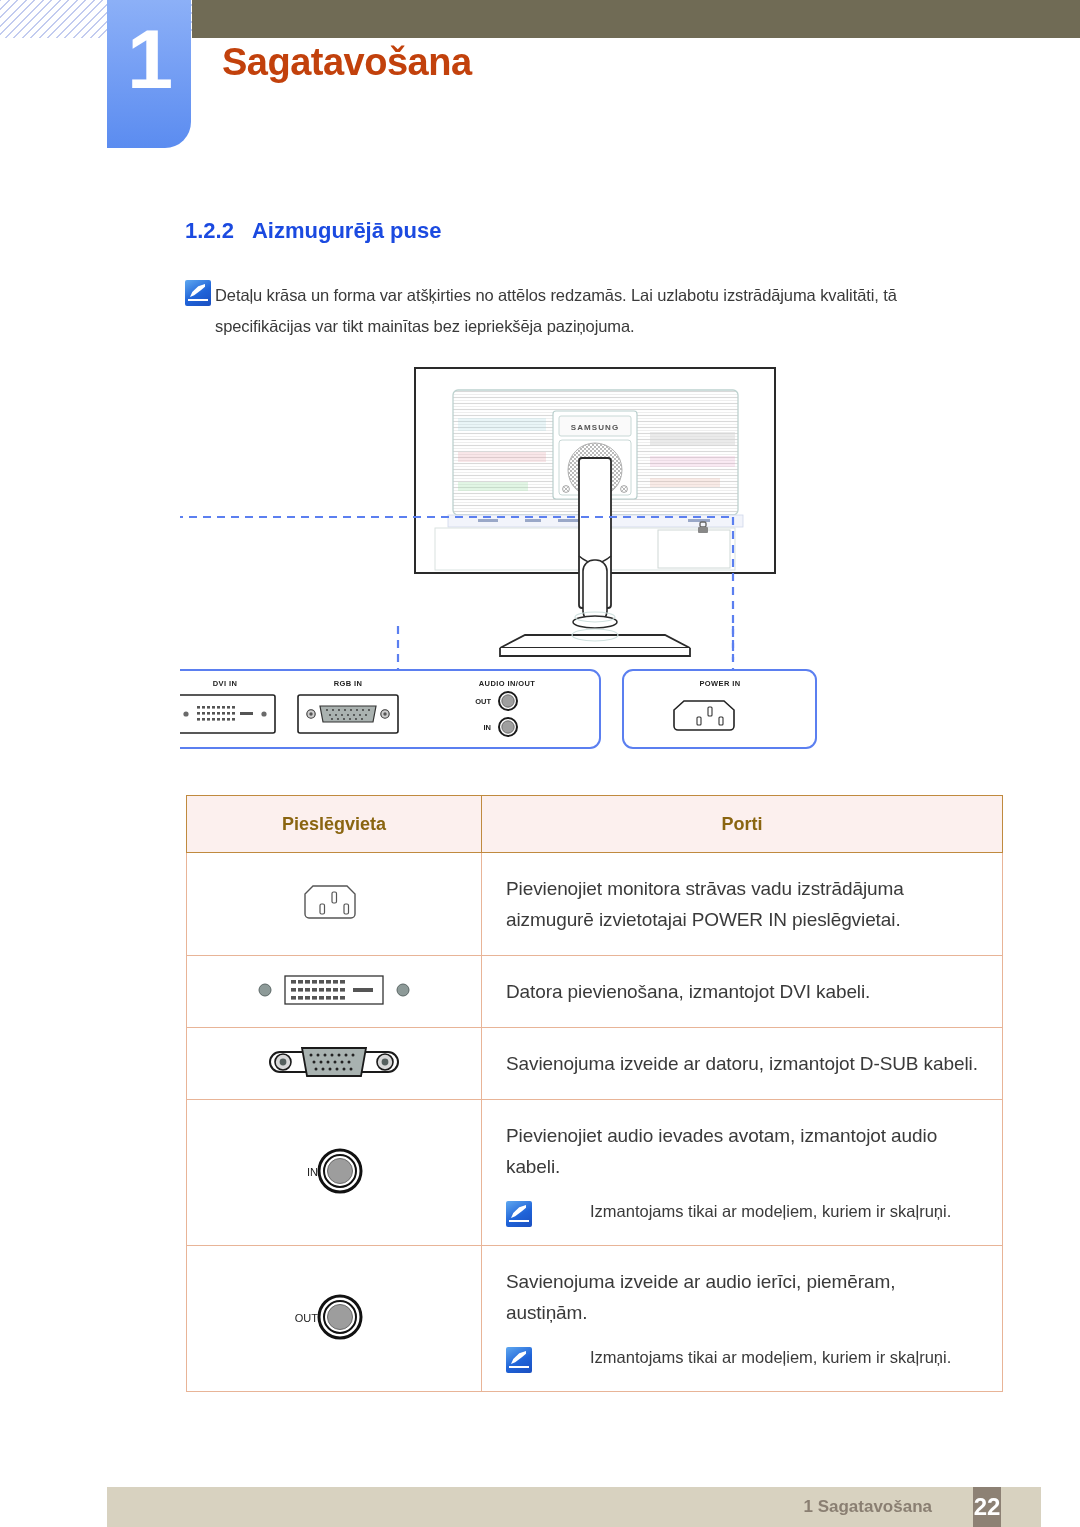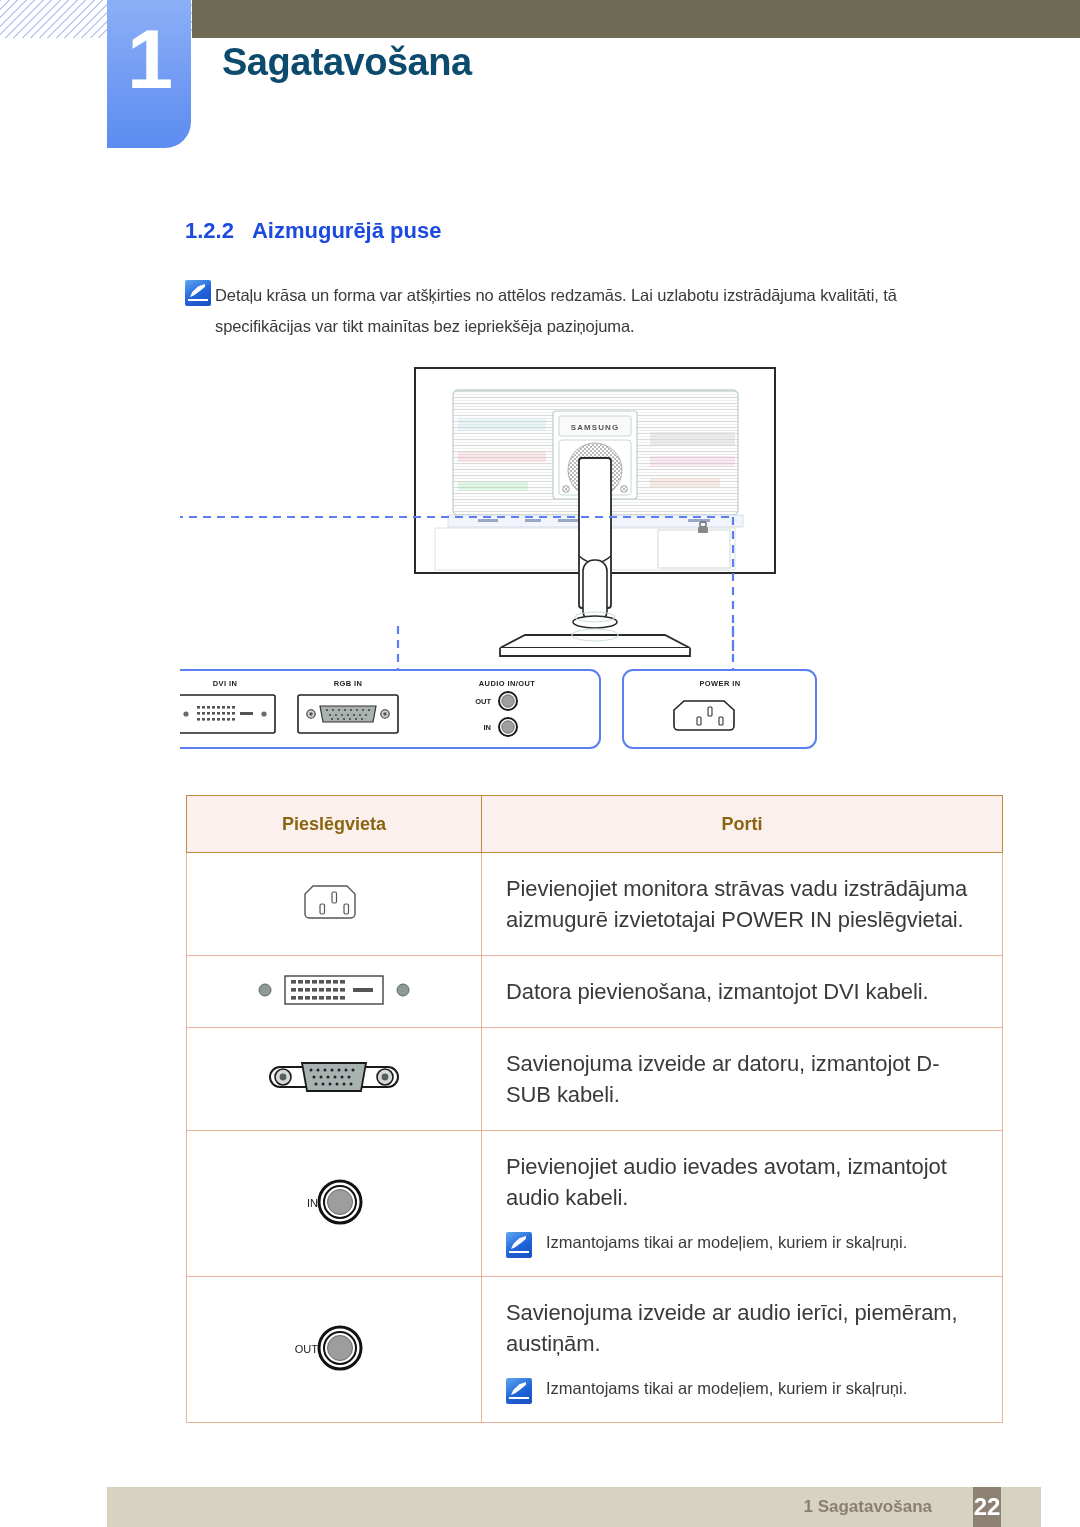--- a/index.html
+++ b/index.html
@@ -27,21 +27,21 @@
     color:#fff;
   }
   #chapnum span{
     position:absolute;left:0;right:0;top:18px;
     text-align:center;
     font-size:83px;line-height:83px;font-weight:bold;
     letter-spacing:-2px;
   }
   #chaptitle{
     position:absolute;left:222px;top:41px;
-    color:#0c4a6e;font-size:38px;font-weight:bold;
+    color:#c2410c;font-size:38px;font-weight:bold;
     letter-spacing:-.5px;
   }
   
   #sec{
     position:absolute;left:185px;top:218px;
     color:#1b4ae0;font-size:22px;font-weight:bold;
   }
   #sec .num{margin-right:18px;text-align:right;}
   
   #note{position:absolute;left:185px;top:280px;width:790px;display:flex;gap:4px;}
@@ -69,24 +69,24 @@
   #tbl td,#tbl th{
     border:1px solid #e2a98a;
     padding:8px;vertical-align:middle;
   }
   #tbl thead th{
     background:#fcf0ee;color:#8a6510;font-size:18px;font-weight:bold;
     height:40px;border-color:#c08a3e;
   }
   #tbl tbody td{border-color:#e8b497;}
   #tbl tbody tr td:first-child{text-align:center;}
-  .celltxt{font-size:22px;color:#3a3a3a;line-height:31px;padding:12px 14px 12px 16px;letter-spacing:-.1px;}
+  .celltxt{font-size:19px;color:#3a3a3a;line-height:31px;padding:12px 14px 12px 16px;letter-spacing:-.1px;}
   .subnote{display:flex;gap:14px;align-items:flex-start;padding:4px 14px 10px 16px;}
   .subnote .noteicon{margin-top:3px;}
-  .subnote span{font-size:16.5px;color:#3a3a3a;line-height:26px;}
+  .subnote span{font-size:16.5px;color:#3a3a3a;line-height:26px;margin-left:44px;}
   
   #footbar{position:absolute;left:107px;top:1487px;width:934px;height:40px;background:#d8d2c0;}
   #foottxt{position:absolute;right:148px;top:1497px;color:#8a7f72;font-size:17px;font-weight:bold;}
   #footnum{
     position:absolute;left:973px;top:1487px;width:28px;height:40px;background:#8d8174;
     color:#fff;font-size:24px;font-weight:bold;text-align:center;line-height:40px;
   }
 </style>
 </head>
 <body>

